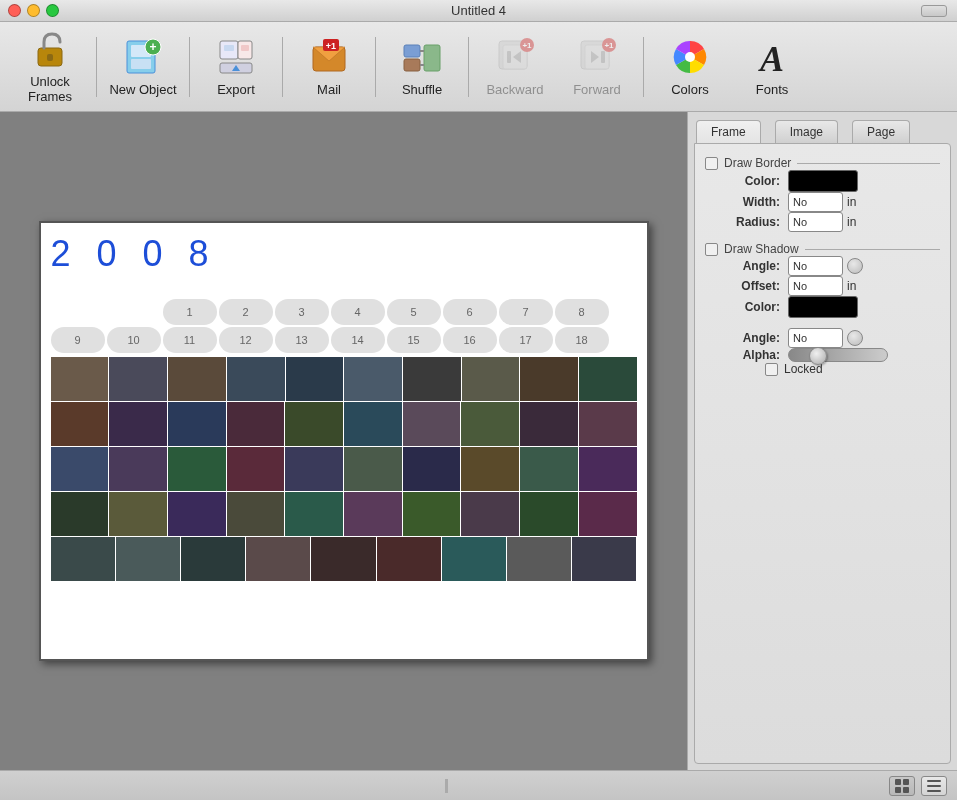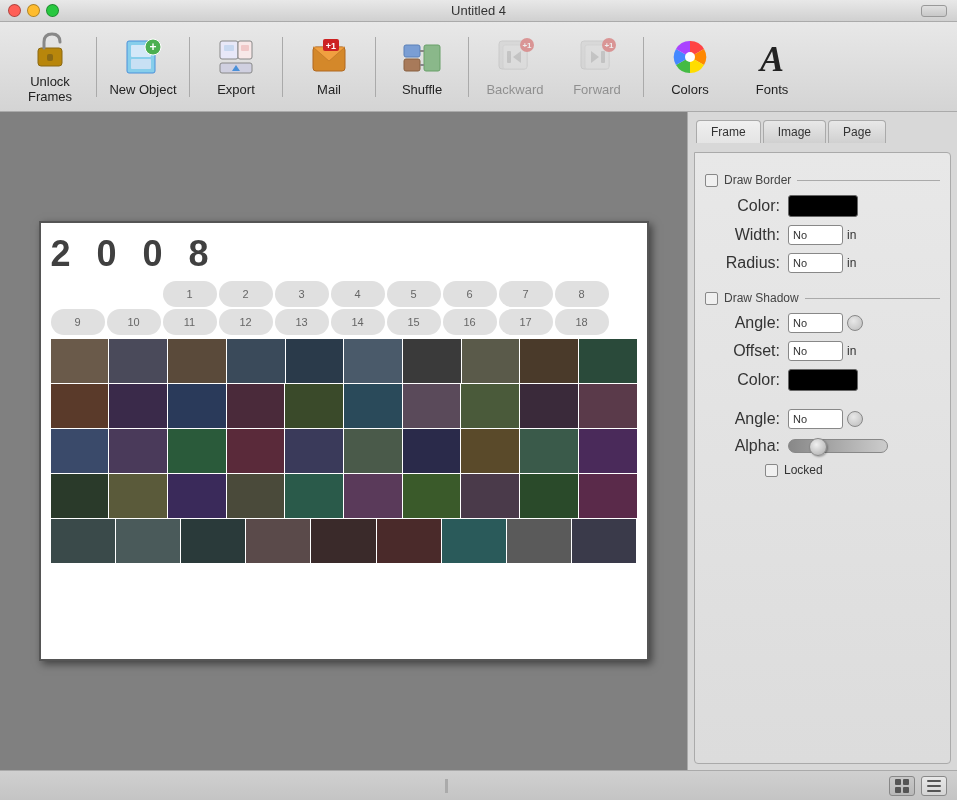--- a/index.html
+++ b/index.html
@@ -118,39 +118,39 @@
       background: white;
       border: 2px solid #555;
       width: 610px;
       height: 440px;
       padding: 10px;
       box-shadow: 3px 3px 8px rgba(0,0,0,0.5);
     }
 
     .calendar-year {
       font-size: 36px;
-      font-weight: bold;
+      font-weight: normal;
       letter-spacing: 8px;
-      color: #404040;
-      margin-bottom: 6px;
+      color: #1d4ed8;
+      margin-bottom: 24px;
     }
 
     
     .right-panel {
       width: 270px;
       background: #d8d8d8;
       border-left: 1px solid #aaa;
       display: flex;
       flex-direction: column;
     }
 
     .panel-tabs {
       display: flex;
-      padding: 8px 8px 9px;
-      gap: 2px;
+      padding: 8px 8px 0;
+      gap: 14px;
       align-items: center;
     }
     .panel-tab {
       padding: 4px 14px;
       background: linear-gradient(to bottom, #e8e8e8, #d0d0d0);
       border: 1px solid #aaa;
       border-bottom: none;
       border-radius: 4px 4px 0 0;
       font-size: 12px;
       cursor: pointer;
@@ -169,22 +169,20 @@
       border-radius: 0 4px 4px 4px;
       padding: 12px 10px;
       display: flex;
       flex-direction: column;
       gap: 10px;
     }
 
     .panel-section {
       display: flex;
       flex-direction: column;
-      gap: 8px;
-      margin-top: 8px;
     }
 
     .section-header {
       display: flex;
       align-items: center;
       gap: 6px;
     }
     .section-checkbox {
       width: 13px; height: 13px;
       border: 1px solid #888;
@@ -201,24 +199,25 @@
       background: #aaa;
     }
 
     .field-row {
       display: flex;
       align-items: center;
       padding-left: 20px;
     }
     .field-label {
       width: 55px;
-      font-size: 16px;
+      font-size: 12px;
       color: #333;
       text-align: right;
       margin-right: 8px;
+      font-weight: bold;
     }
     .field-value-box {
       width: 70px;
       height: 22px;
       background: #000;
       border: 1px solid #666;
       border-radius: 3px;
     }
     .field-input {
       width: 55px;

